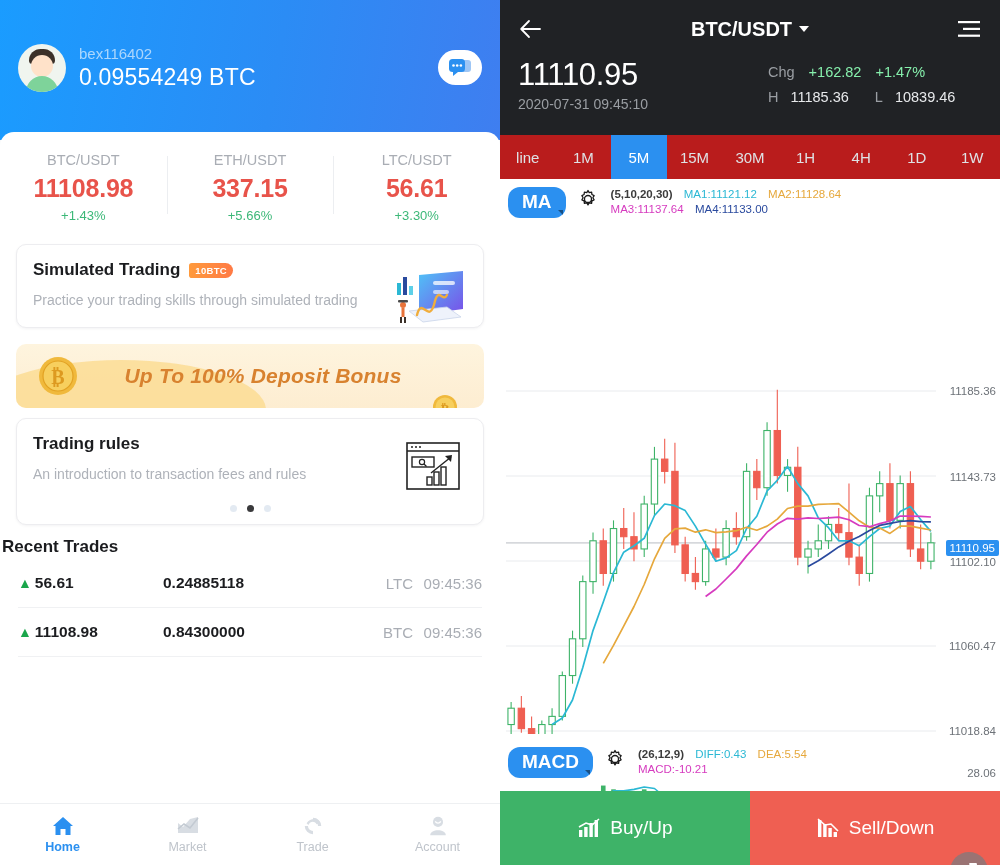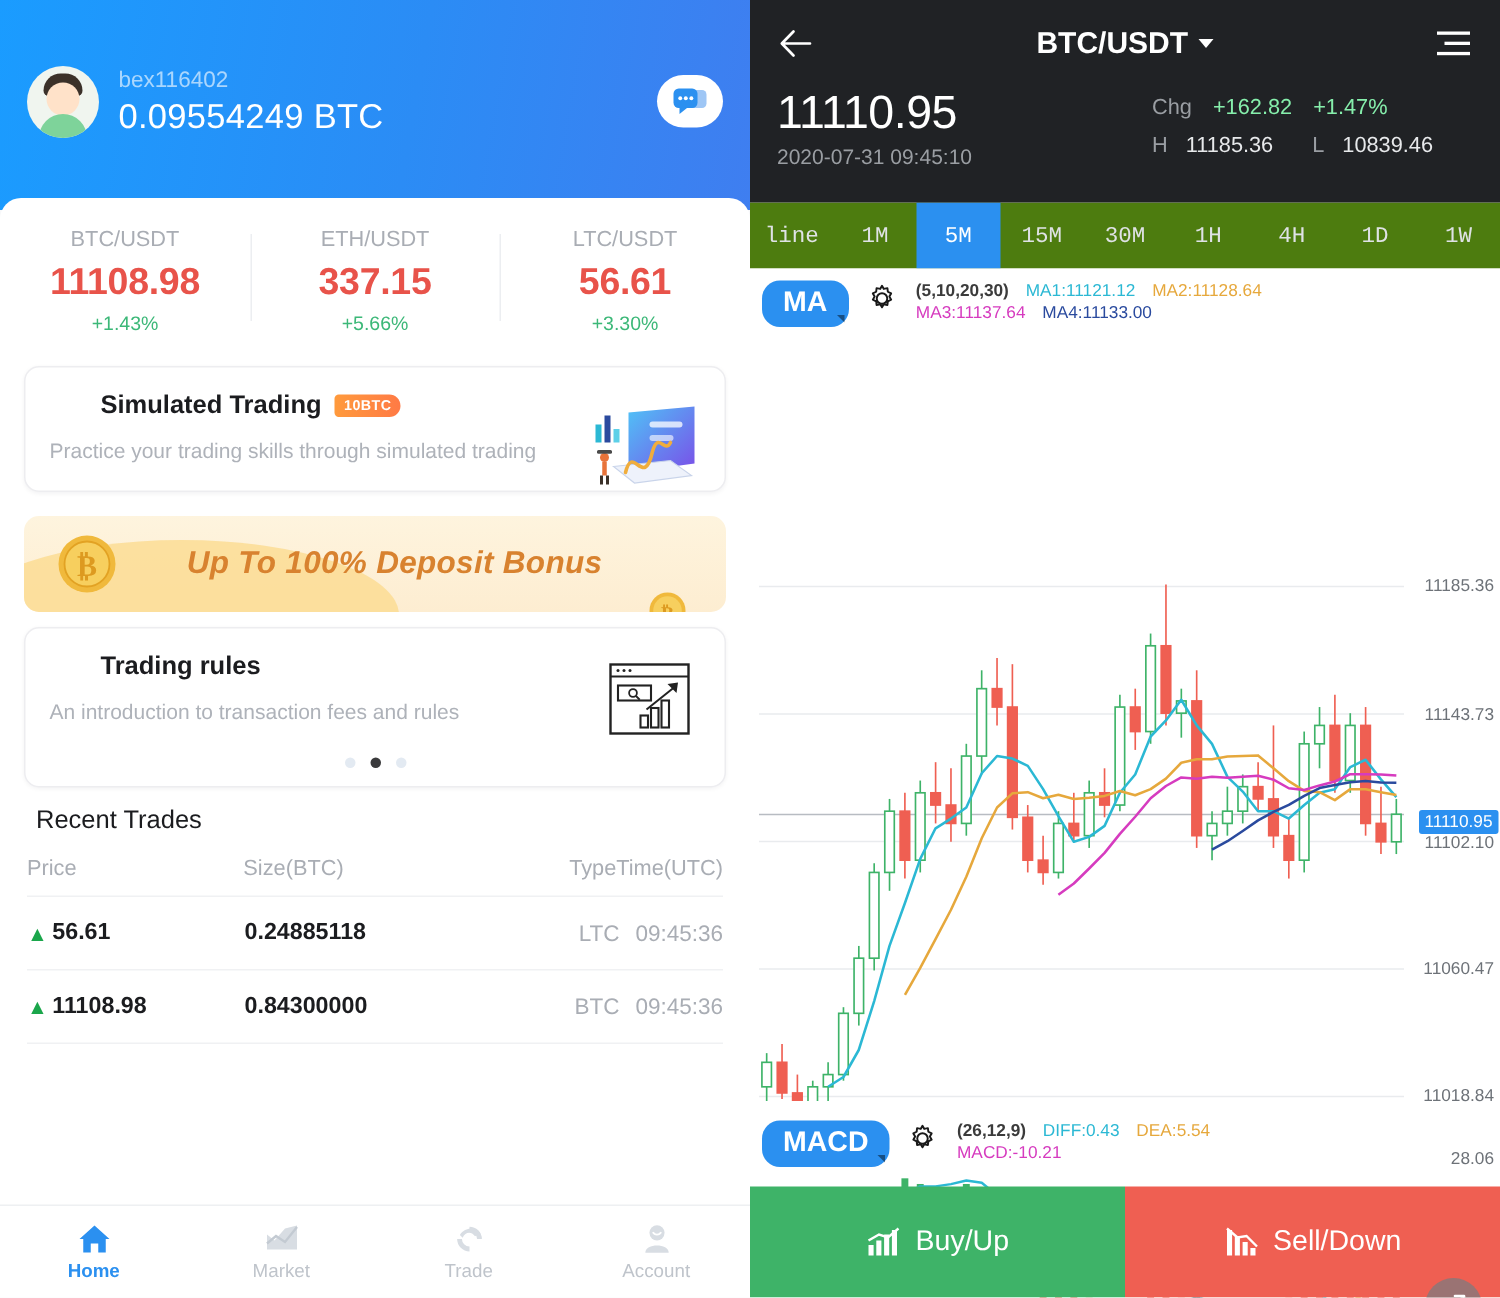--- a/index.html
+++ b/index.html
@@ -66,21 +66,21 @@
   .tk-price { font-size: 25px; font-weight: bold; color: #e8534a; line-height: 36px; letter-spacing: -.2px; }
   .tk-chg { font-size: 13px; color: #3cb878; line-height: 20px; }
 
   .card {
     margin: 10px 16px 0 16px; background: #fff;
     border: 1px solid #ededf0; border-radius: 10px;
     box-shadow: 0 1px 3px rgba(20,20,40,.05);
     position: relative; overflow: hidden;
   }
   .card-pad { padding: 15px 16px 16px 16px; }
-  .card-title { font-size: 17px; font-weight: bold; color: #1b1c1f; display: flex; align-items: center; margin-left: 34px; }
+  .card-title { font-size: 17px; font-weight: bold; color: #1b1c1f; display: flex; align-items: center; }
   .badge {
     margin-left: 9px; background: linear-gradient(90deg,#ff9a3c,#ff7a45);
     color: #fff; font-size: 9.5px; font-weight: bold; letter-spacing: .3px;
     padding: 2px 6px; border-radius: 3px 8px 8px 3px;
   }
   .card-sub { font-size: 14px; color: #aeb2b9; line-height: 21px; margin-top: 10px; max-width: 330px; }
   .sim-art { position: absolute; right: 16px; top: 24px; width: 78px; height: 62px; }
   .rules-art { position: absolute; right: 22px; top: 22px; width: 56px; height: 50px; }
 
   .banner {
@@ -99,21 +99,21 @@
     position: relative; width: 100%; text-align: center; padding-left: 26px;
     font-size: 21px; font-weight: bold; font-style: italic; color: #d8822f;
     letter-spacing: .2px;
   }
 
   .dots { display: flex; justify-content: center; gap: 10px; padding: 4px 0 12px 0; }
   .dot { width: 7px; height: 7px; border-radius: 50%; background: #e3eaf2; }
   .dot.on { background: #3a3a3c; }
 
   .recent-title {
-    font-size: 17px; font-weight: normal; color: #1b1c1f; padding: 12px 0 2px 24px;
+    font-size: 17px; font-weight: bold; color: #1b1c1f; padding: 12px 0 2px 2px;
   }
   .rt-table { margin: 0 18px; }
   .rt-head, .rt-row { display: flex; align-items: center; }
   .rt-head { padding: 12px 0 10px 0; border-bottom: 1px solid #f0f1f3; }
   .rt-head span { font-size: 14.5px; color: #a9adb4; }
   .rt-row { padding: 15px 0 15px 0; border-bottom: 1px solid #f0f1f3; }
   .c-price { width: 145px; }
   .c-size  { width: 155px; }
   .c-type  { width: 95px; text-align: right; }
   .c-time  { flex: 1; text-align: right; }
@@ -144,21 +144,21 @@
   .r-left-q { width: 250px; }
   .r-last { color: #fff; font-size: 31px; line-height: 34px; letter-spacing: -.3px; }
   .r-time { color: #9a9ea3; font-size: 14px; line-height: 24px; }
   .r-right-q { flex: 1; padding-top: 6px; }
   .r-chg-row { display: flex; align-items: baseline; gap: 14px; justify-content: flex-start; }
   .lbl { color: #9a9ea3; font-size: 14.5px; }
   .grn { color: #86efac; font-size: 14.5px; }
   .val { color: #e7e9eb; font-size: 14.5px; }
   .r-hl-row { display: flex; gap: 12px; margin-top: 9px; align-items: baseline; }
 
-  .tf-bar { background: #4d7c0f; height: 44px; display: flex; align-items: stretch; font-family: Liberation Mono, monospace; }
+  .tf-bar { background: #b91c1c; height: 44px; display: flex; align-items: stretch; }
   .tf { flex: 1; display: flex; align-items: center; justify-content: center; color: #dfe2e5; font-size: 15px; }
   .tf.on { background: #2b90f0; color: #fff; }
 
   .chart-wrap { position: relative; width: 500px; height: 686px; background: #fff; }
 
   .ind-legend { position: absolute; left: 0; top: 0; width: 500px; padding: 8px 0 0 8px; display: flex; align-items: flex-start; z-index: 5; }
   .ind-btn {
     background: #2b90f0; color: #fff; font-size: 19px; font-weight: bold;
     padding: 4px 14px 5px 14px; border-radius: 12px; position: relative;
   }
@@ -314,26 +314,20 @@
         </svg>
         <div class="dots">
           <div class="dot"></div>
           <div class="dot on"></div>
           <div class="dot"></div>
         </div>
       </div>
 
       <div class="recent-title">Recent Trades</div>
       <div class="rt-table">
-        <div class="rt-head">
-          <span class="c-price">Price</span>
-          <span class="c-size">Size(BTC)</span>
-          <span class="c-type">Type</span>
-          <span class="c-time">Time(UTC)</span>
-        </div>
         <div class="rt-row">
           <span class="c-price">
             <span class="up-arrow">▲</span>
             <span>56.61</span>
           </span>
           <span class="c-size">0.24885118</span>
           <span class="c-type">LTC</span>
           <span class="c-time">09:45:36</span>
         </div>
         <div class="rt-row">

